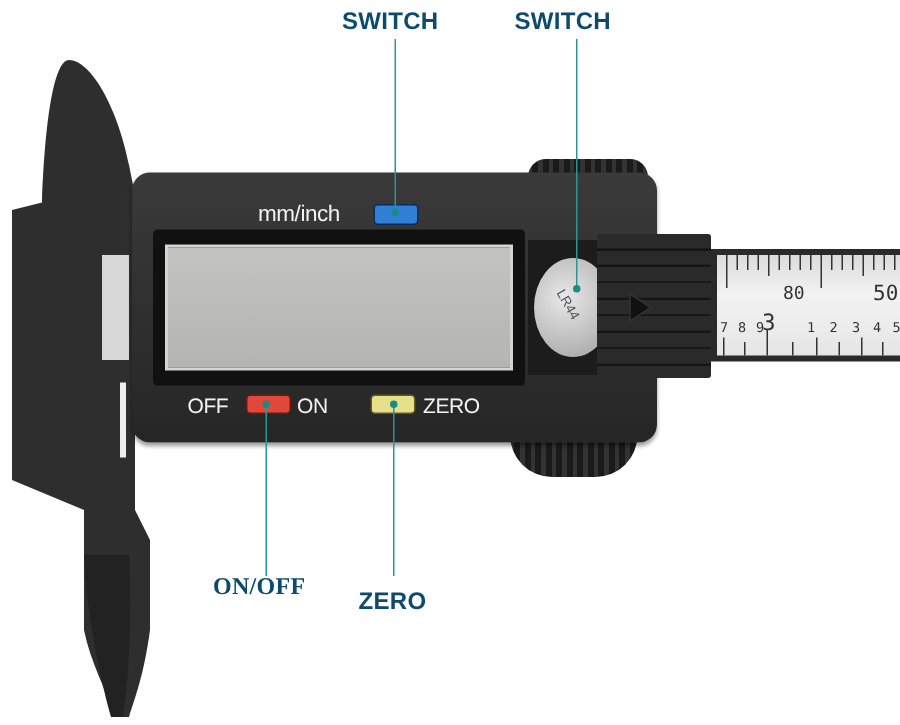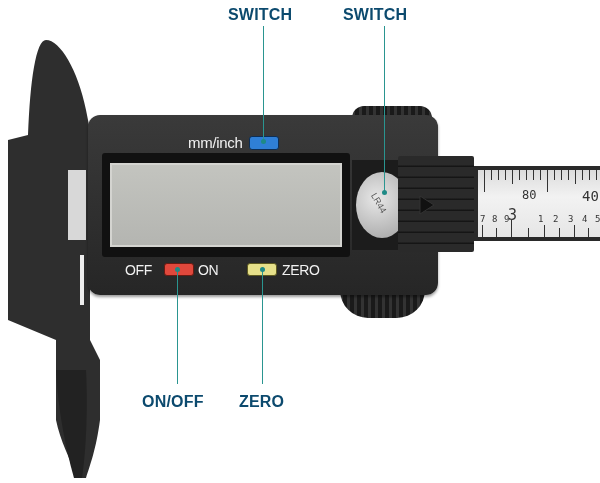--- a/index.html
+++ b/index.html
@@ -53,21 +53,21 @@
   <div class="tick" style="left:62px;top:0;height:10px;"></div>
   <div class="tick" style="left:69px;top:0;height:22px;"></div>
   <div class="tick" style="left:76px;top:0;height:10px;"></div>
   <div class="tick" style="left:83px;top:0;height:10px;"></div>
   <div class="tick" style="left:90px;top:0;height:10px;"></div>
   <div class="tick" style="left:97px;top:0;height:14px;"></div>
   <div class="tick" style="left:104px;top:0;height:10px;"></div>
   <div class="tick" style="left:111px;top:0;height:10px;"></div>
   <div class="tick" style="left:118px;top:0;height:10px;"></div>
   <span class="rnum" style="left:44px;top:18px;font-size:12px;">80</span>
-  <span class="rnum" style="left:104px;top:18px;font-size:14px;">40</span>
+  <span class="rnum" style="left:104px;top:18px;font-size:14px;">50</span>
   <span class="rnum" style="left:30px;top:36px;font-size:15px;">3</span>
   <span class="rnum" style="left:2px;top:44px;font-size:9px;">7</span>
   <span class="rnum" style="left:14px;top:44px;font-size:9px;">8</span>
   <span class="rnum" style="left:26px;top:44px;font-size:9px;">9</span>
   <span class="rnum" style="left:60px;top:44px;font-size:9px;">1</span>
   <span class="rnum" style="left:75px;top:44px;font-size:9px;">2</span>
   <span class="rnum" style="left:90px;top:44px;font-size:9px;">3</span>
   <span class="rnum" style="left:104px;top:44px;font-size:9px;">4</span>
   <span class="rnum" style="left:117px;top:44px;font-size:9px;">5</span>
   <div class="tick" style="left:4px;top:55px;height:12px;"></div>
@@ -78,21 +78,21 @@
   <div class="tick" style="left:81px;top:58px;height:9px;"></div>
   <div class="tick" style="left:96px;top:55px;height:12px;"></div>
   <div class="tick" style="left:110px;top:58px;height:9px;"></div>
 </div>
 
 <div class="abs topwheel"></div>
 <div class="abs thumbwheel"></div>
 
 <div class="abs head"></div>
 
-<div class="abs label-w" style="left:188px;top:134px;font-weight:normal;font-size:15px;">mm/inch</div>
+<div class="abs label-w" style="left:172px;top:134px;font-weight:normal;font-size:15px;">mm/inch</div>
 <div class="abs btn" style="left:249px;top:136px;width:28px;height:12px;background:#2f7fd6;border:1px solid #0d2e55;"></div>
 
 <div class="abs lcd-bezel"></div>
 <div class="abs lcd">
   <span></span>
 </div>
 
 <div class="abs battery-bay"></div>
 <div class="abs coin">
   <span style="position:absolute;left:12px;top:26px;font-size:9px;color:#555;transform:rotate(60deg);">LR44</span>
@@ -111,14 +111,14 @@
 
 <div class="abs leader" style="left:263px;top:26px;height:114px;"></div>
 <div class="abs dot" style="left:261px;top:139px;"></div>
 <div class="abs leader" style="left:384px;top:26px;height:166px;"></div>
 <div class="abs dot" style="left:382px;top:190px;"></div>
 <div class="abs leader" style="left:177px;top:269px;height:115px;"></div>
 <div class="abs dot" style="left:175px;top:267px;"></div>
 <div class="abs leader" style="left:262px;top:269px;height:115px;"></div>
 <div class="abs dot" style="left:260px;top:267px;"></div>
 
-<div class="abs callout" style="left:142px;top:393px;">ON/OFF</div>
+<div class="abs callout" style="left:142px;top:383px;font-family:Liberation Serif, serif;">ON/OFF</div>
 <div class="abs callout" style="left:239px;top:393px;">ZERO</div>
 
 </body></html>

